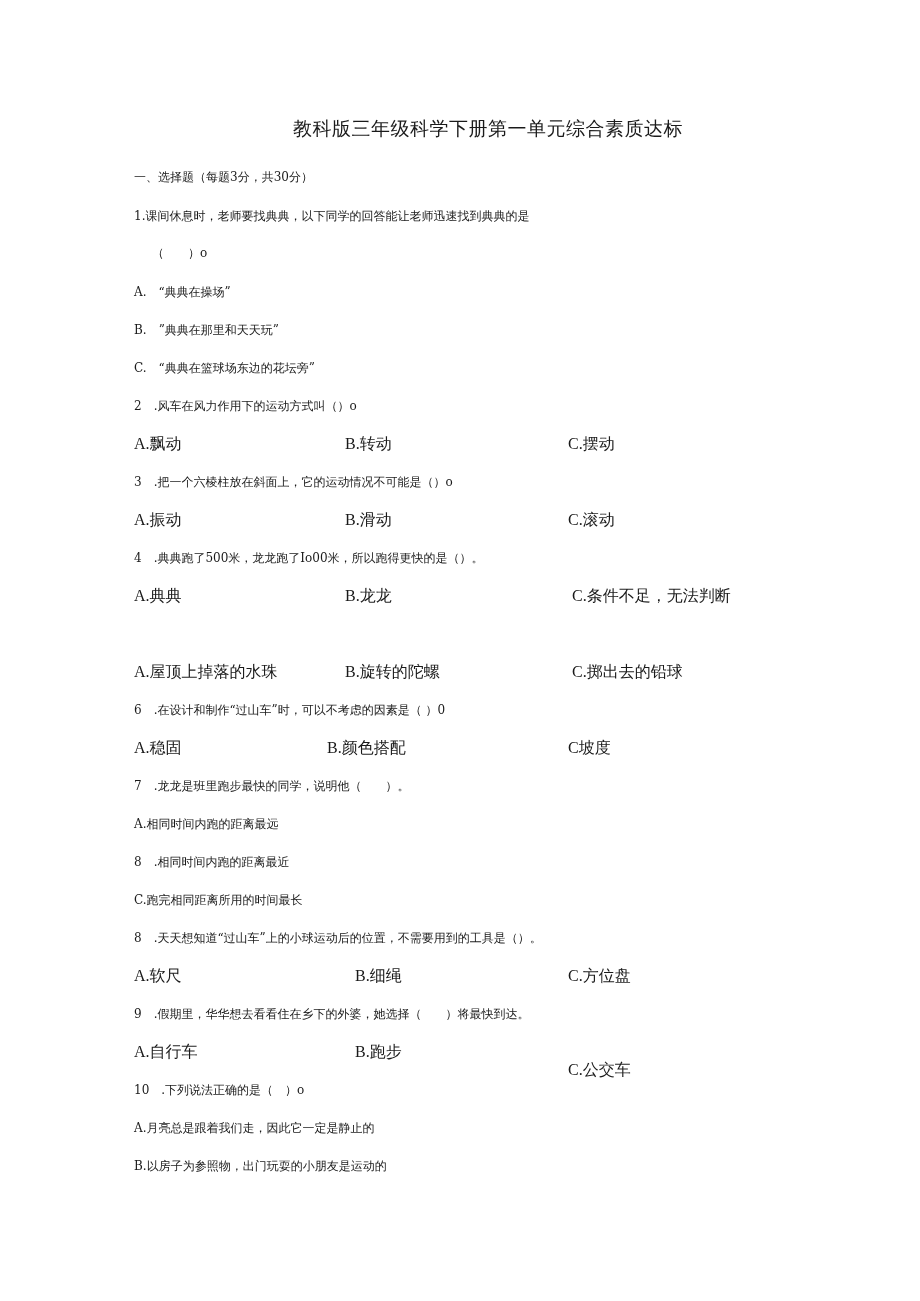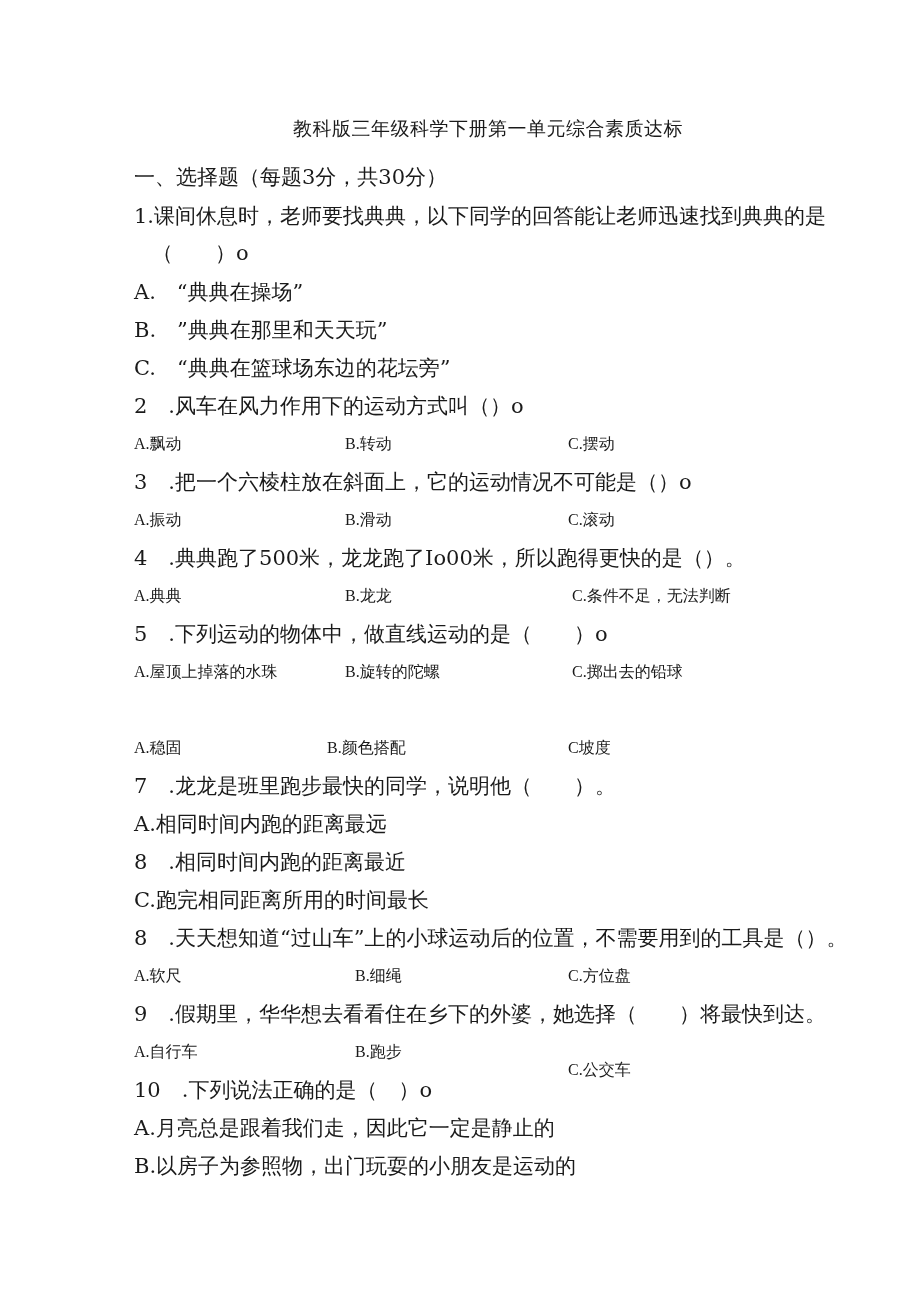--- a/index.html
+++ b/index.html
@@ -1,21 +1,21 @@
 <!DOCTYPE html>
 <html><head>
 <meta charset="utf-8">
 <style>
   html, body { margin: 0; padding: 0; background: #ffffff; }
   body { width: 920px; height: 1301px; position: relative; overflow: hidden;
          font-family: "DejaVu Serif", "Liberation Serif", serif; color: #1a1a1a; }
   .page { position: absolute; left: 0; top: 0; width: 920px; height: 1301px; }
   .title { position: absolute; top: 116px; left: 0; width: 920px; text-align: center;
            font-size: 19px; letter-spacing: 0.5px; margin-left: 28px; }
-  .line { position: absolute; left: 134px; font-size: 21px; white-space: nowrap; line-height: 22px; }
+  .line { position: absolute; left: 134px; font-size: 12px; white-space: nowrap; line-height: 22px; }
   .opt { position: absolute; font-size: 16px; white-space: nowrap; line-height: 22px; font-family: Liberation Serif, serif; }
 </style>
 </head>
 <body>
 
 <div class="page">
   <div class="title">教科版三年级科学下册第一单元综合素质达标</div>
   <div class="line" style="top:166px">一、选择题（每题3分，共30分）</div>
 
   <div class="line" style="top:205px">1.课间休息时，老师要找典典，以下同学的回答能让老师迅速找到典典的是</div>
@@ -32,25 +32,25 @@
   <div class="line" style="top:471px">3　.把一个六棱柱放在斜面上，它的运动情况不可能是（）o</div>
   <div class="opt" style="top:509px; left:134px">A.振动</div>
   <div class="opt" style="top:509px; left:345px">B.滑动</div>
   <div class="opt" style="top:509px; left:568px">C.滚动</div>
 
   <div class="line" style="top:547px">4　.典典跑了500米，龙龙跑了Io00米，所以跑得更快的是（）。</div>
   <div class="opt" style="top:585px; left:134px">A.典典</div>
   <div class="opt" style="top:585px; left:345px">B.龙龙</div>
   <div class="opt" style="top:585px; left:572px">C.条件不足，无法判断</div>
 
-  <div class="line" style="top:623px">5　.下列运动的物体中，做直线运动的是（　　）o</div>
   <div class="opt" style="top:661px; left:134px">A.屋顶上掉落的水珠</div>
   <div class="opt" style="top:661px; left:345px">B.旋转的陀螺</div>
   <div class="opt" style="top:661px; left:572px">C.掷出去的铅球</div>
 
+  <div class="line" style="top:699px">6　.在设计和制作“过山车”时，可以不考虑的因素是（ ）0</div>
   <div class="opt" style="top:737px; left:134px">A.稳固</div>
   <div class="opt" style="top:737px; left:327px">B.颜色搭配</div>
   <div class="opt" style="top:737px; left:568px">C坡度</div>
 
   <div class="line" style="top:775px">7　.龙龙是班里跑步最快的同学，说明他（　　）。</div>
   <div class="line" style="top:813px">A.相同时间内跑的距离最远</div>
   <div class="line" style="top:851px">8　.相同时间内跑的距离最近</div>
   <div class="line" style="top:889px">C.跑完相同距离所用的时间最长</div>
 
   <div class="line" style="top:927px">8　.天天想知道“过山车”上的小球运动后的位置，不需要用到的工具是（）。</div>

